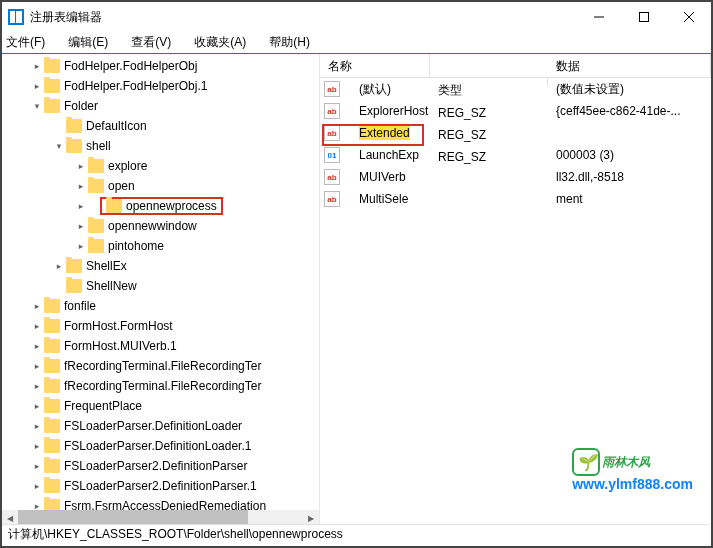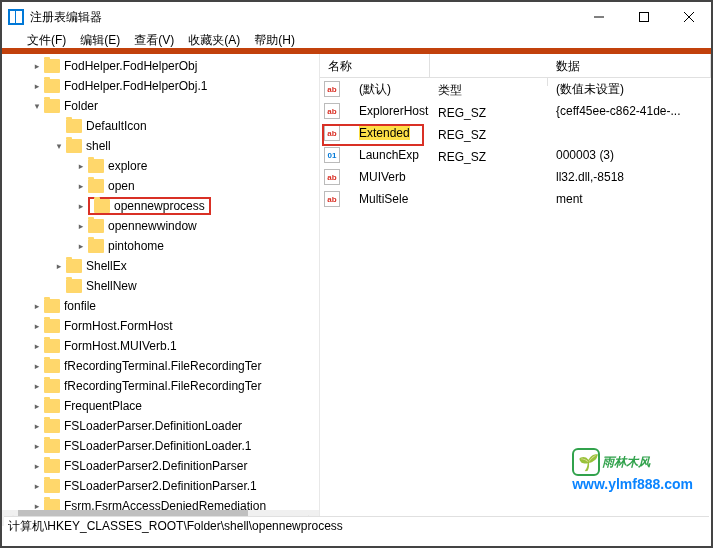--- a/index.html
+++ b/index.html
@@ -7,48 +7,48 @@
 
 .titlebar { height:30px; display:flex; align-items:center; padding-left:6px; }
 .titlebar .app-icon { width:16px; height:16px; background:#0078d7; margin-right:6px; display:inline-block; position:relative; }
 .titlebar .app-icon::before { content:""; position:absolute; inset:2px; background:#fff; }
 .titlebar .app-icon::after { content:""; position:absolute; left:7px; top:2px; width:1px; height:12px; background:#0078d7; box-shadow:0 0 0 #0078d7; }
 .title-text { flex:1; }
 .win-controls { display:flex; }
 .win-btn { width:45px; height:30px; display:flex; align-items:center; justify-content:center; }
 .win-btn svg { width:10px; height:10px; }
 
-.menubar { height:22px; display:flex; align-items:center; padding-left:25px; gap:14px; border-bottom:6px solid #c2410c; }
+.menubar { height:22px; display:flex; align-items:center; padding-left:4px; gap:23px; border-bottom:1px solid #c2410c; }
 
 .content { display:flex; height:472px; }
 .tree-pane { width:318px; overflow:hidden; border-right:1px solid #e8e8e8; position:relative; }
 .tree { padding-top:2px; }
 .tree-row { display:flex; align-items:center; height:20px; white-space:nowrap; }
 .exp { width:14px; height:14px; display:inline-flex; align-items:center; justify-content:center; color:#666; font-size:9px; }
 .folder-icon { width:16px; height:14px; background:#ffd76b; border-radius:1px; margin-right:4px; position:relative; display:inline-block; }
 .folder-icon::before { content:""; position:absolute; top:-2px; left:0; width:6px; height:2px; background:#ffd76b; border-radius:1px 1px 0 0; }
 .tree-label {}
 .ind-1 { padding-left:28px; } .ind-2 { padding-left:50px; } .ind-3 { padding-left:72px; }
-.highlight-box { border:2px solid #d93025; padding:0 4px; display:inline-flex; align-items:center; height:18px; }
+.highlight-box { border:2px solid #d93025; padding:0 4px; display:inline-flex; align-items:center; height:18px;margin-left:12px; }
 
 .list-pane { flex:1; position:relative; }
 .list-header { display:flex; height:24px; border-bottom:1px solid #e0e0e0; }
 .list-header div { padding:4px 8px; border-right:1px solid #e0e0e0; }
 .col-name { width:110px; } .col-type { width:118px;margin-top:24px; } .col-data { flex:1; }
 .list-body { }
 .list-row { display:flex; height:22px; align-items:center; }
 .list-row .cell-name { width:110px; padding-left:4px; display:flex; align-items:center; gap:19px; }
 .list-row .cell-type { width:118px; padding-left:8px;margin-top:48px; }
 .list-row .cell-data { flex:1; padding-left:8px; white-space:nowrap; overflow:hidden; }
 .val-icon { width:16px; height:16px; border:1px solid #bbb; display:inline-flex; align-items:center; justify-content:center; font-size:8px; font-weight:bold; color:#d93025; background:#fff; }
 .val-icon.bin { color:#0078d7; }
 .sel-row .cell-name span.txt { background:#fde047; }
 .row-hl { position:absolute; border:2px solid #d93025; pointer-events:none; }
 
-.statusbar { position:absolute; bottom:10px; left:2px; right:2px; height:20px; border-top:1px solid #e0e0e0; display:flex; align-items:center; padding-left:4px; background:#fff; }
+.statusbar { position:absolute; bottom:2px; left:2px; right:2px; height:20px; border-top:1px solid #e0e0e0; display:flex; align-items:center; padding-left:4px; background:#fff; }
 
 .watermark { position:absolute; right:18px; bottom:34px; text-align:right; z-index:3; }
 .wm-top { display:flex; align-items:center; gap:2px; font-size:18px; font-weight:bold; font-style:italic; color:#31a24c; }
 .wm-logo { width:28px; height:28px; border-radius:6px; border:2px solid #31a24c; display:inline-flex; align-items:center; justify-content:center; color:#31a24c; font-size:16px; }
 .wm-url { color:#0a84ff; font-size:14px; font-weight:bold; }
 
 .hscroll { position:absolute; bottom:0; left:0; right:0; height:16px; background:#f0f0f0; display:flex; }
 .hscroll .thumb { background:#c0c0c0; }
 .hscroll .arrow { width:16px; display:flex; align-items:center; justify-content:center; color:#666; font-size:8px; }
 </style>

